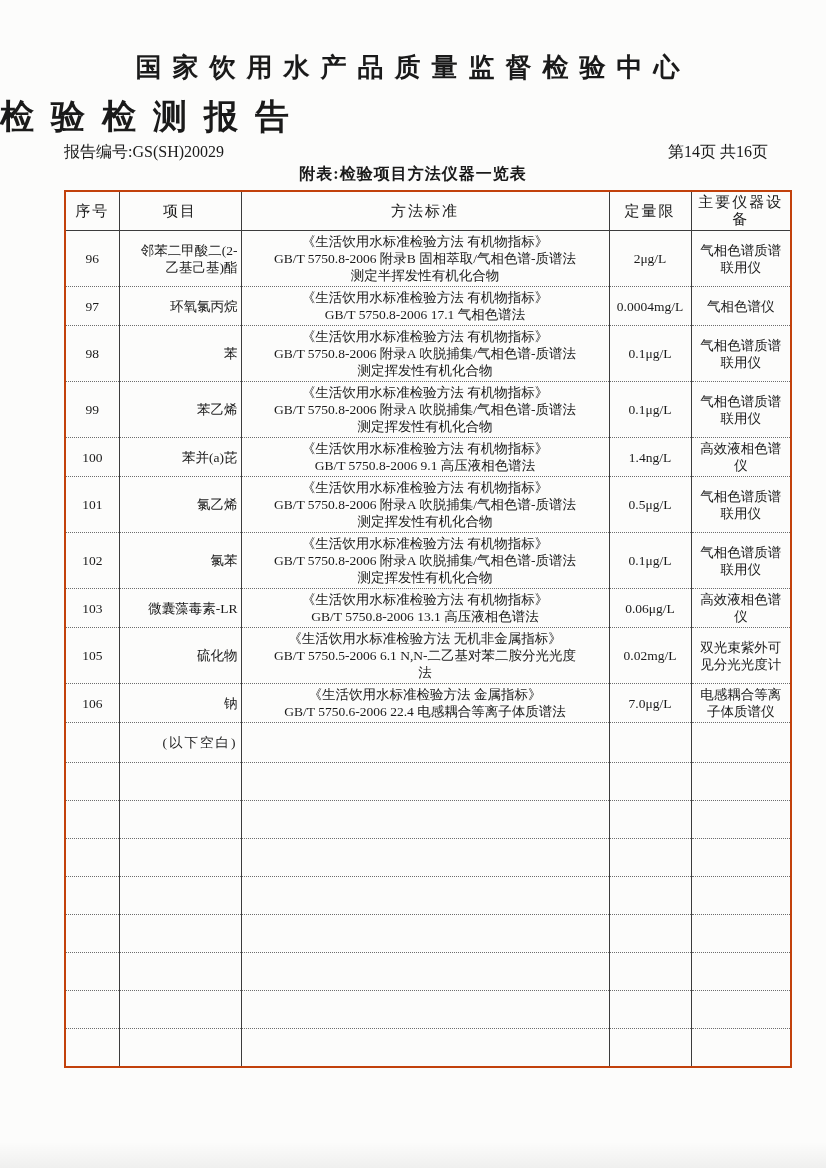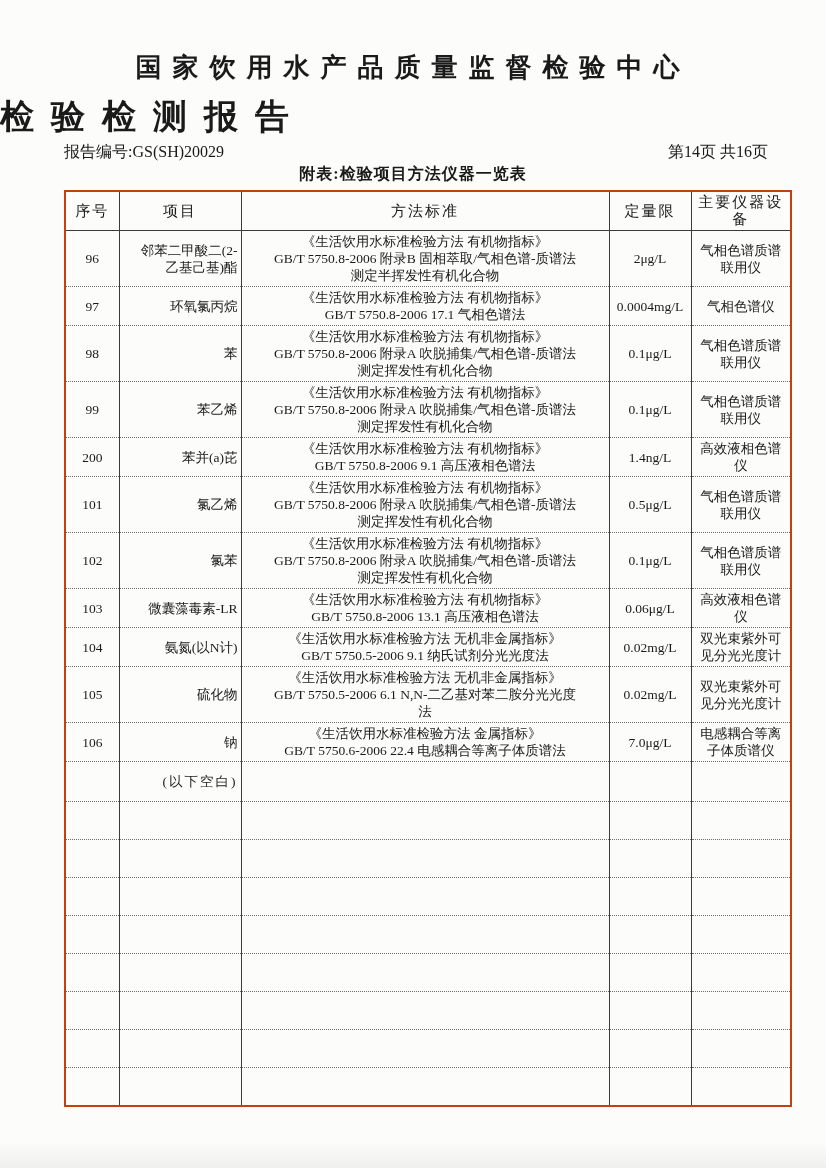--- a/index.html
+++ b/index.html
@@ -145,21 +145,21 @@
         <tr>
           <td class="cell-no">99</td>
           <td class="cell-item">苯乙烯</td>
           <td class="cell-method">《生活饮用水标准检验方法 有机物指标》
 GB/T 5750.8-2006 附录A 吹脱捕集/气相色谱-质谱法
 测定挥发性有机化合物</td>
           <td class="cell-limit">0.1μg/L</td>
           <td class="cell-instrument">气相色谱质谱联用仪</td>
         </tr>
         <tr>
-          <td class="cell-no">200</td>
+          <td class="cell-no">100</td>
           <td class="cell-item">苯并(a)芘</td>
           <td class="cell-method">《生活饮用水标准检验方法 有机物指标》
 GB/T 5750.8-2006 9.1 高压液相色谱法</td>
           <td class="cell-limit">1.4ng/L</td>
           <td class="cell-instrument">高效液相色谱仪</td>
         </tr>
         <tr>
           <td class="cell-no">101</td>
           <td class="cell-item">氯乙烯</td>
           <td class="cell-method">《生活饮用水标准检验方法 有机物指标》
@@ -177,28 +177,20 @@
           <td class="cell-limit">0.1μg/L</td>
           <td class="cell-instrument">气相色谱质谱联用仪</td>
         </tr>
         <tr>
           <td class="cell-no">103</td>
           <td class="cell-item">微囊藻毒素-LR</td>
           <td class="cell-method">《生活饮用水标准检验方法 有机物指标》
 GB/T 5750.8-2006 13.1 高压液相色谱法</td>
           <td class="cell-limit">0.06μg/L</td>
           <td class="cell-instrument">高效液相色谱仪</td>
-        </tr>
-        <tr>
-          <td class="cell-no">104</td>
-          <td class="cell-item">氨氮(以N计)</td>
-          <td class="cell-method">《生活饮用水标准检验方法 无机非金属指标》
-GB/T 5750.5-2006 9.1 纳氏试剂分光光度法</td>
-          <td class="cell-limit">0.02mg/L</td>
-          <td class="cell-instrument">双光束紫外可见分光光度计</td>
         </tr>
         <tr>
           <td class="cell-no">105</td>
           <td class="cell-item">硫化物</td>
           <td class="cell-method">《生活饮用水标准检验方法 无机非金属指标》
 GB/T 5750.5-2006 6.1 N,N-二乙基对苯二胺分光光度
 法</td>
           <td class="cell-limit">0.02mg/L</td>
           <td class="cell-instrument">双光束紫外可见分光光度计</td>
         </tr>

